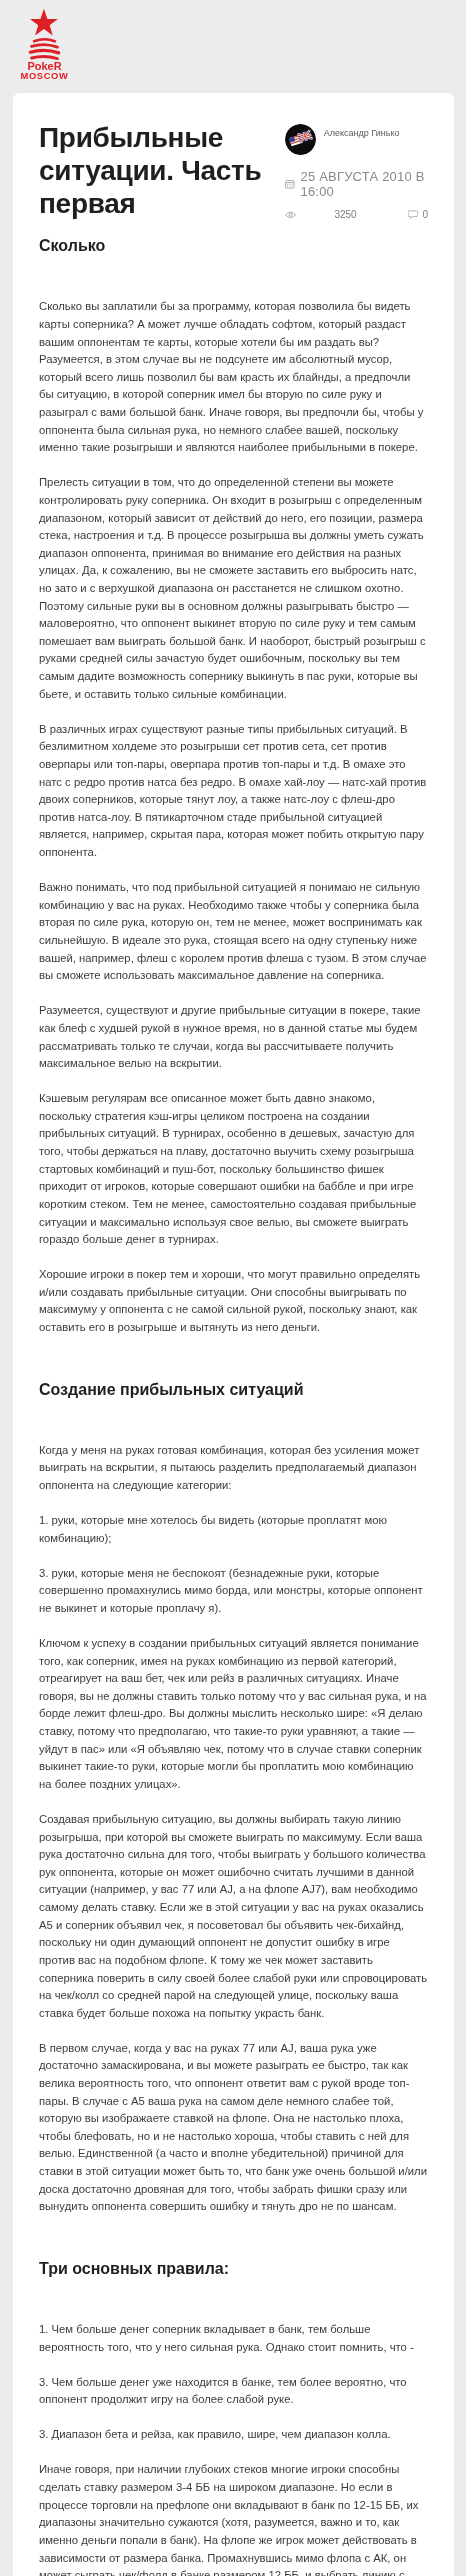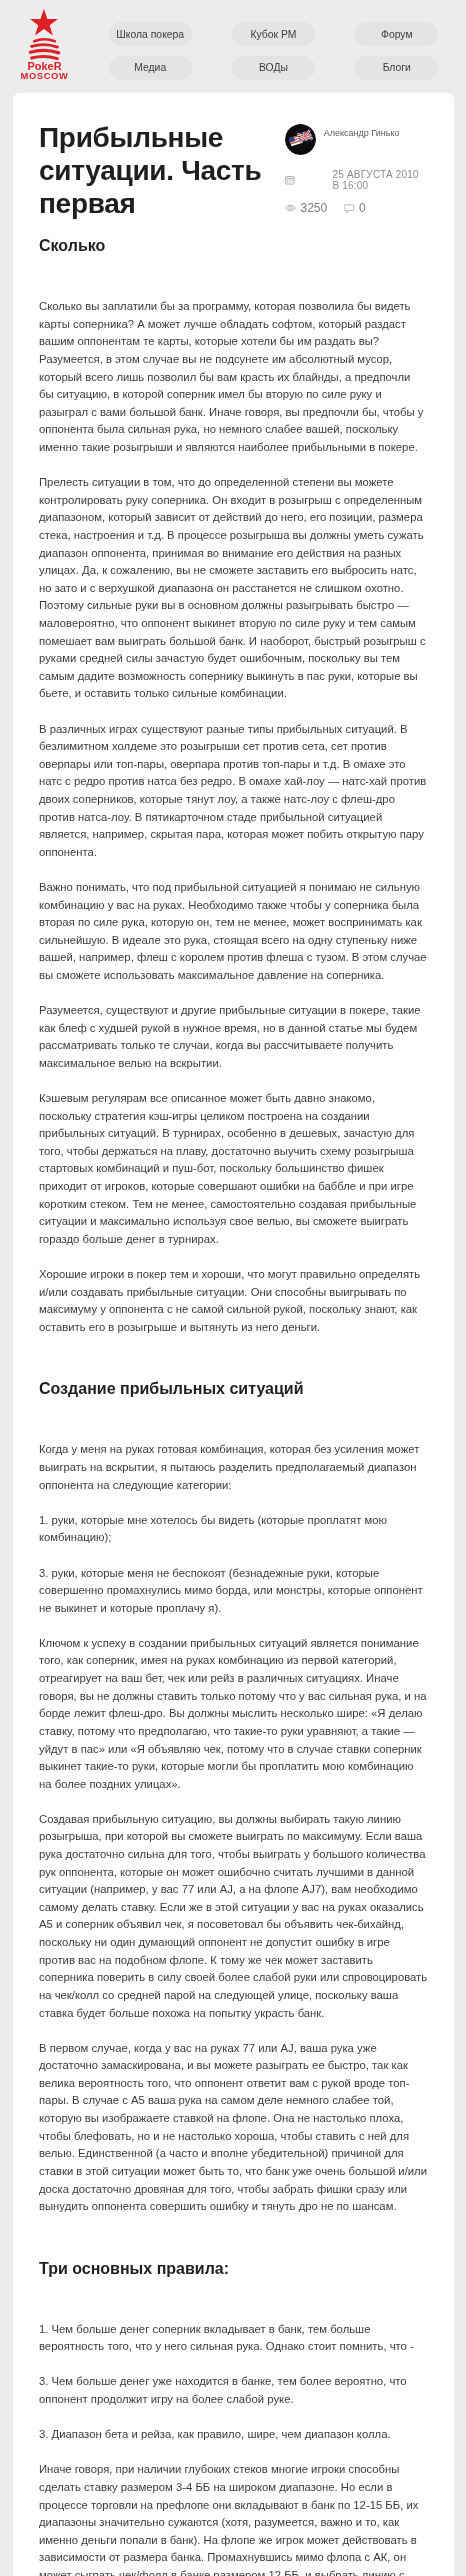--- a/index.html
+++ b/index.html
@@ -57,24 +57,24 @@
     letter-spacing:-0.3px;
     color:#1f1f1f;
   }
   .author-box{width:143px;padding-top:2.6px;}
   .author-row{display:flex;align-items:flex-start;cursor:pointer;}
   .avatar{flex:0 0 31px;height:31px;border-radius:50%;overflow:hidden;}
   .author-name{margin:3.9px 0 0 7.8px;font-size:9px;color:#5a5a5a;}
   .meta-row{
     display:flex;align-items:center;
     margin-top:14.3px;
-    font-size:10px;color:#8a8a8a;letter-spacing:0.2px;gap:32px;
+    font-size:13px;color:#8a8a8a;letter-spacing:0.2px;
   }
   .meta-row .ico{margin-right:5.8px;display:inline-flex;}
-  .stats-row{display:flex;align-items:center;margin-top:10.4px;font-size:12px;color:#7d7d7d;}
+  .stats-row{display:flex;align-items:center;margin-top:10.4px;font-size:10px;color:#7d7d7d;justify-content:space-between;}
   .stats-row .ico{margin-right:4.5px;display:inline-flex;}
   .stat-comments{margin-left:17px;display:flex;align-items:center;}
   
   h2{
     font-size:16px;
     color:#1f1f1f;
     margin:44px 0 43px 0;
     font-weight:bold;
   }
   h2.first{margin-top:17px;}
@@ -94,28 +94,20 @@
     <svg width="57" height="75" viewBox="0 0 88 116">
       <polygon points="44,8 49.5,24 66,24 53,34 58,50 44,40 30,50 35,34 22,24 38.5,24" fill="#dd1f26" transform="translate(0,-2) scale(0.98)"></polygon>
       <path d="M28 56 Q44 50 60 56" stroke="#dd1f26" stroke-width="4" fill="none" stroke-linecap="round"></path>
       <path d="M24 64 Q44 58 64 65" stroke="#dd1f26" stroke-width="4.5" fill="none" stroke-linecap="round"></path>
       <path d="M22 73 Q44 67 66 74" stroke="#dd1f26" stroke-width="5" fill="none" stroke-linecap="round"></path>
       <path d="M24 82 Q44 77 64 83" stroke="#dd1f26" stroke-width="4.5" fill="none" stroke-linecap="round"></path>
       <text x="44" y="101" text-anchor="middle" font-size="17" font-weight="bold" font-family="Liberation Sans, sans-serif" fill="#dd1f26">PokeR</text>
       <text x="44" y="114" text-anchor="middle" font-size="14.5" font-weight="bold" letter-spacing="1" font-family="Liberation Sans, sans-serif" fill="#dd1f26">MOSCOW</text>
     </svg>
   </div>
-  <nav class="nav">
-    <button class="nav-btn">Школа покера</button>
-    <button class="nav-btn">Кубок РМ</button>
-    <button class="nav-btn">Форум</button>
-    <button class="nav-btn">Медиа</button>
-    <button class="nav-btn">ВОДы</button>
-    <button class="nav-btn">Блоги</button>
-  </nav>
 </div>
 
 <div class="card">
 
   <div class="title-row">
     <h1>Прибыльные ситуации. Часть первая</h1>
 
     <div class="author-box">
       <div class="author-row">
         <span class="avatar">

